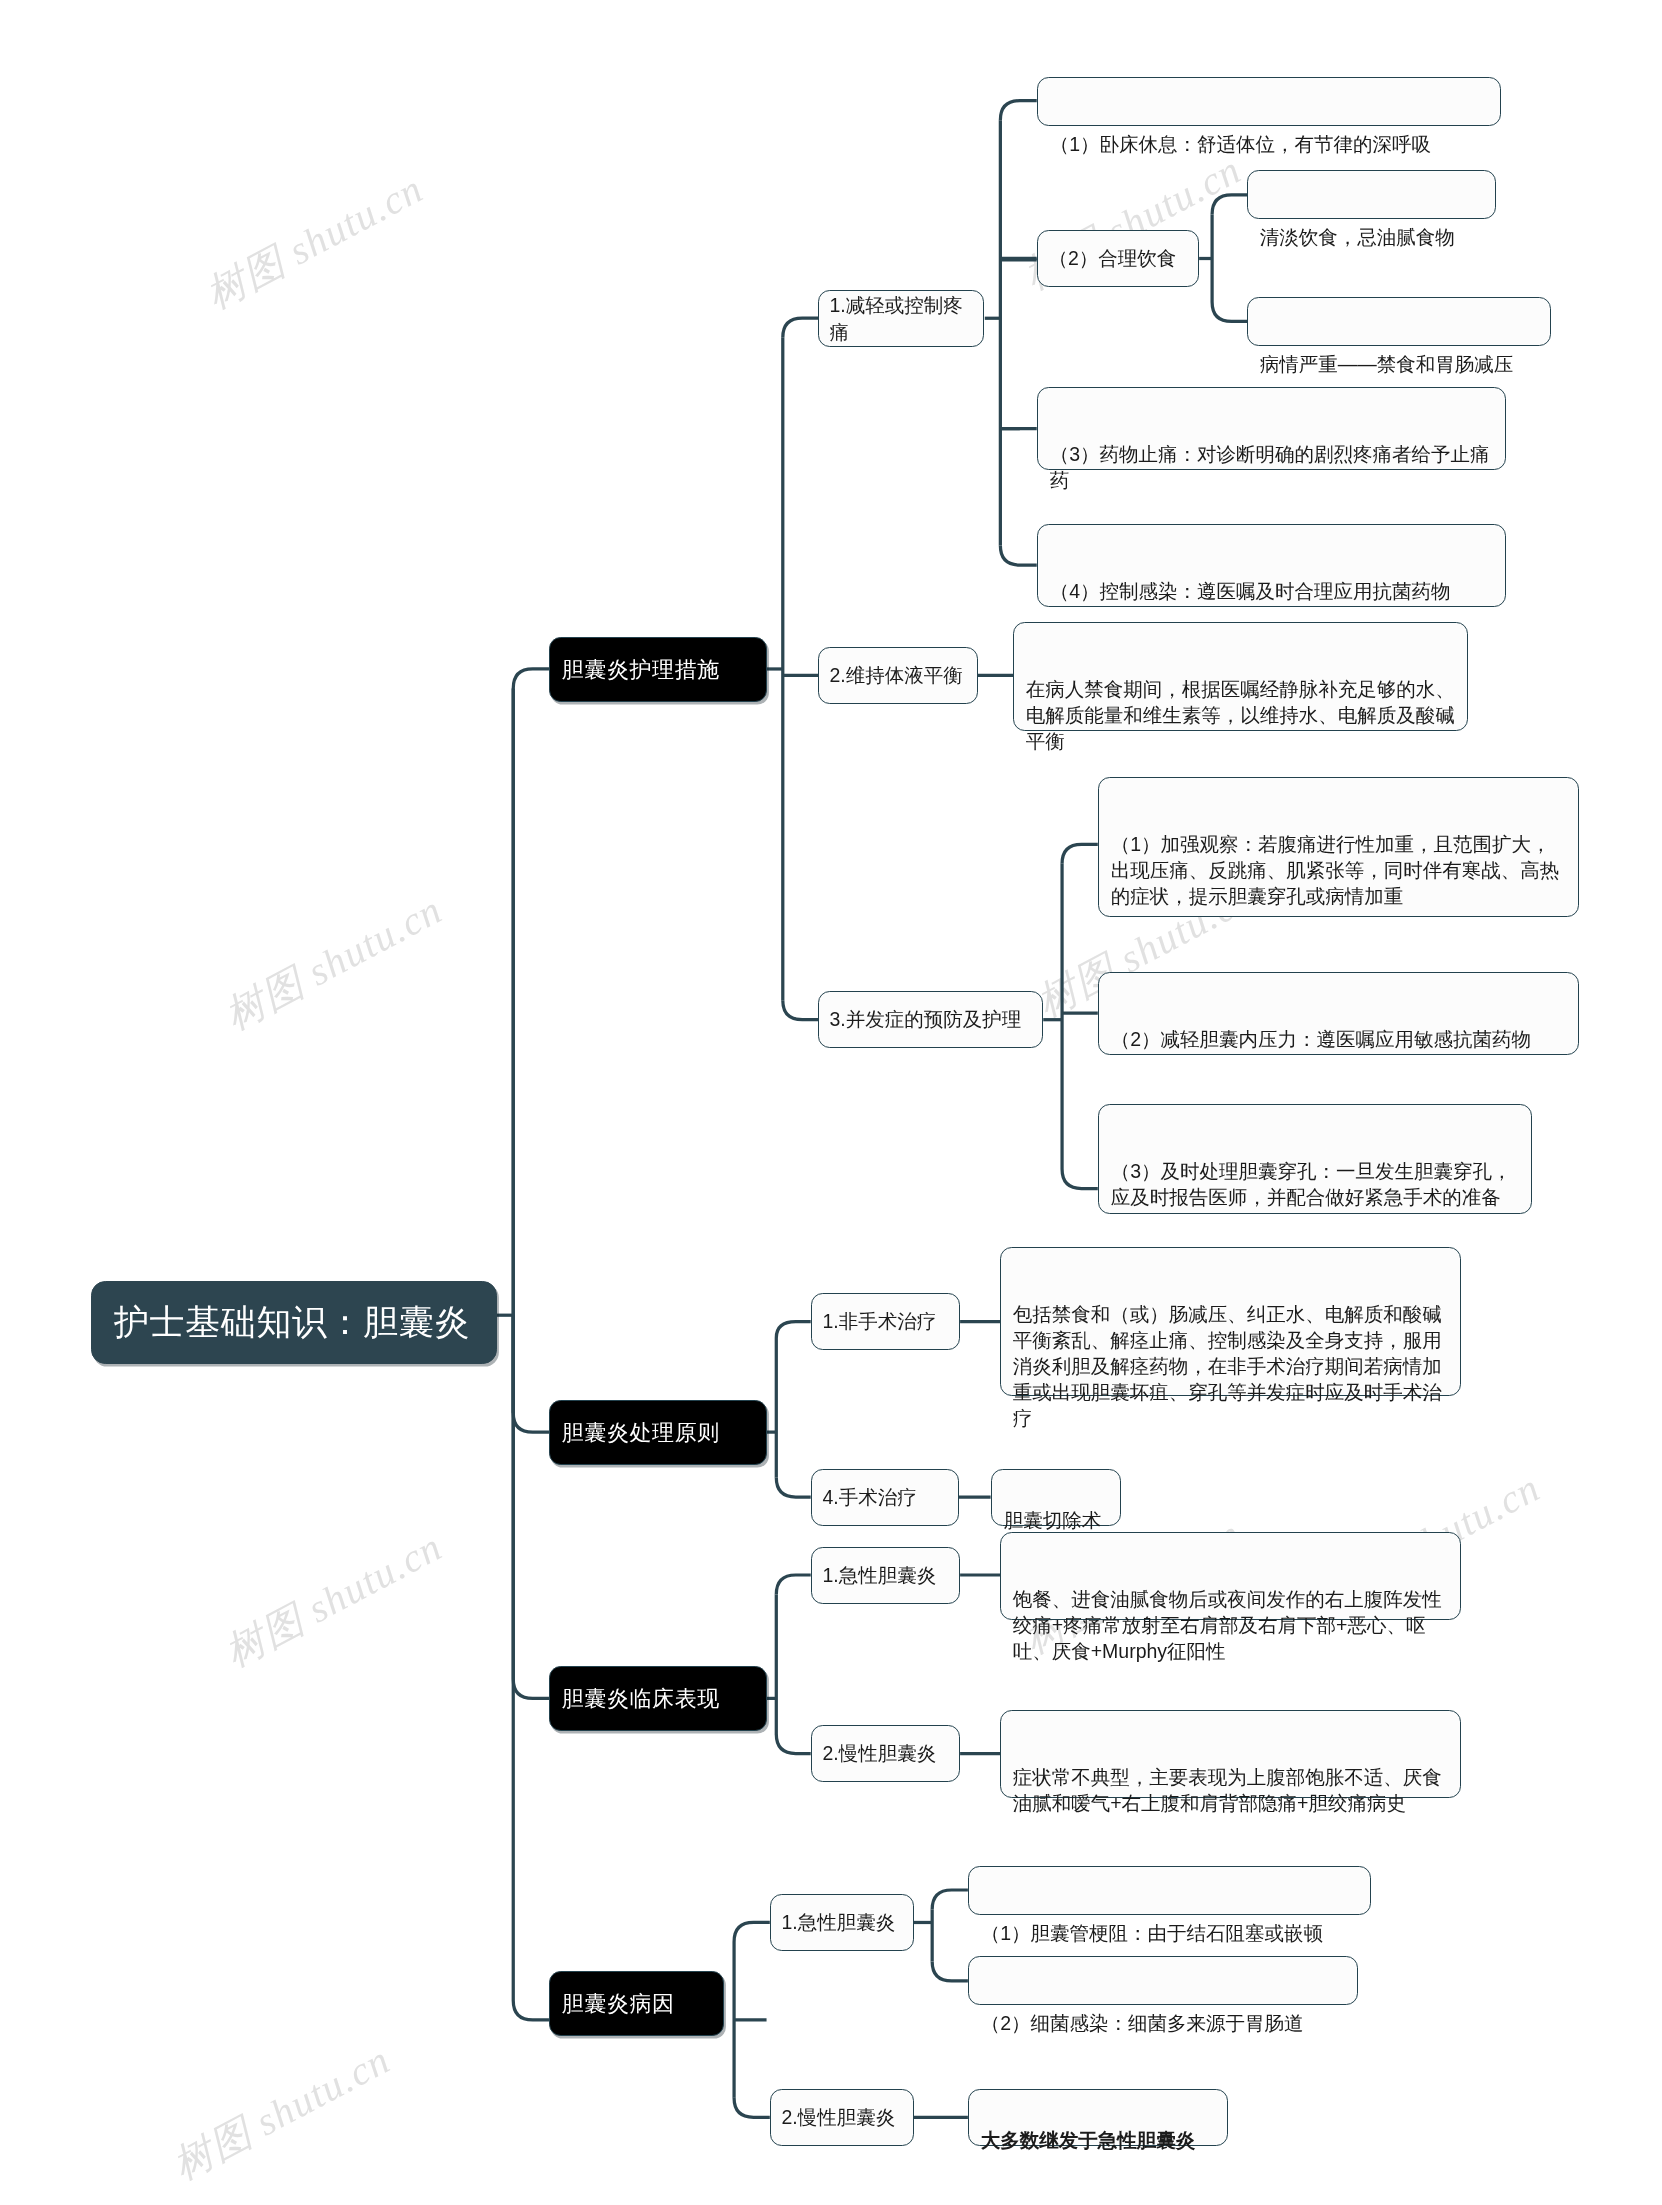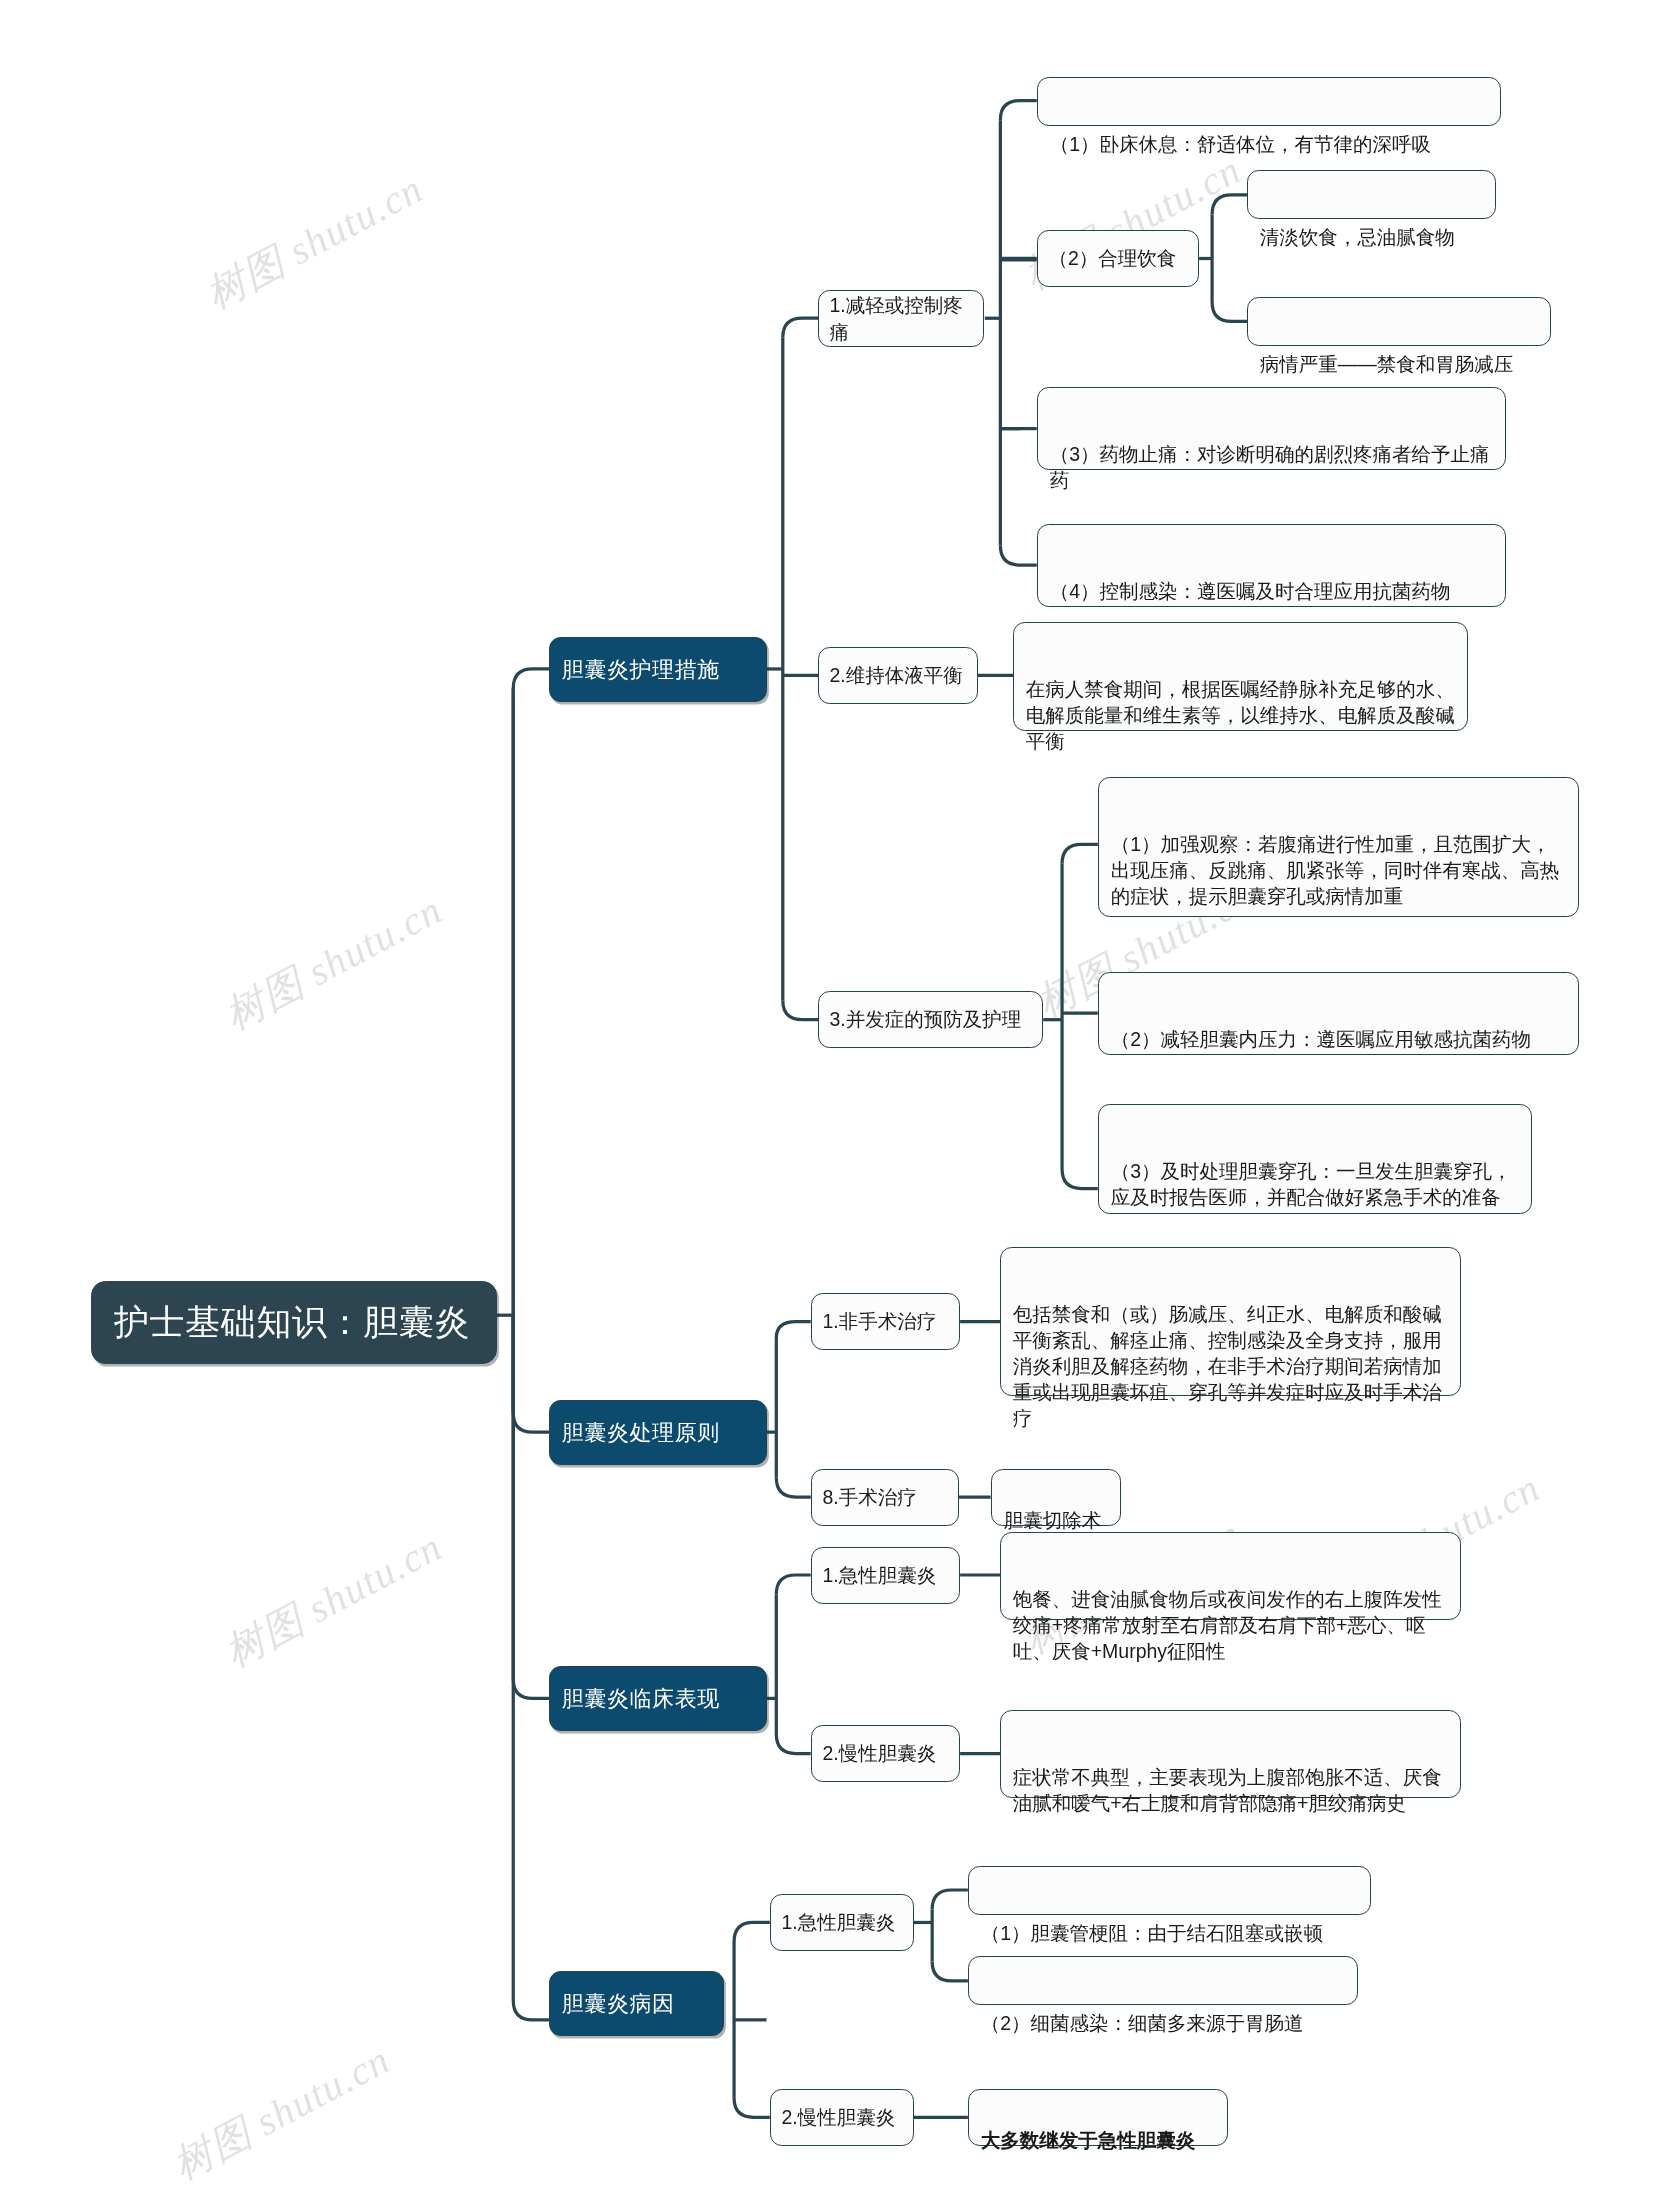--- a/index.html
+++ b/index.html
@@ -18,21 +18,21 @@
 
   
   .node{position:absolute;box-sizing:border-box;display:flex;align-items:center;
         border-radius:10.4px;}
   .node .tx{display:block;width:100%;}
 
   .root{background:#2d4550;border:1.3px solid #2d4550;border-radius:14.3px;
         color:#ffffff;font-size:35px;padding:17px 22px;letter-spacing:0.6px;
         box-shadow:1.9px 2.6px 0 rgba(20,35,42,.35);justify-content:center;}
 
-  .cat{background:#0c4a6e;border:1.9px solid #23424e;border-radius:11.7px;
+  .cat{background:#000000;border:1.9px solid #23424e;border-radius:11.7px;
        color:#ffffff;font-size:22px;padding:10.4px 11.7px;letter-spacing:0.6px;
        box-shadow:1.9px 2.6px 0 rgba(20,35,42,.35);}
 
   .lvl2{background:#fcfcfc;border:1.9px solid #23424e;border-radius:11.7px;
         color:#1b1b1b;font-size:19.5px;padding:8.4px 10.4px;}
 
   .leaf{background:#fcfcfc;border:1.9px solid #23424e;border-radius:11.7px;
         color:#1b1b1b;font-size:19.5px;padding:8.4px 11.7px;line-height:1.34;
         align-items:flex-start;}
   .leaf .tx{padding-top:1.3px;margin-top:43px;}
@@ -175,21 +175,21 @@
   <span class="tx">（3）及时处理胆囊穿孔：一旦发生胆囊穿孔，应及时报告医师，并配合做好紧急手术的准备</span>
 </div>
 
 <div class="node lvl2" style="left:811px;top:1293px;width:149px;height:57px;">
   <span class="tx">1.非手术治疗</span>
 </div>
 <div class="node leaf" style="left:1000px;top:1247px;width:461px;height:149px;">
   <span class="tx">包括禁食和（或）肠减压、纠正水、电解质和酸碱平衡紊乱、解痉止痛、控制感染及全身支持，服用消炎利胆及解痉药物，在非手术治疗期间若病情加重或出现胆囊坏疽、穿孔等并发症时应及时手术治疗</span>
 </div>
 <div class="node lvl2" style="left:811px;top:1469px;width:148px;height:57px;">
-  <span class="tx">8.手术治疗</span>
+  <span class="tx">4.手术治疗</span>
 </div>
 <div class="node leaf" style="left:991px;top:1469px;width:130px;height:57px;align-items:center;">
   <span class="tx">胆囊切除术</span>
 </div>
 
 <div class="node lvl2" style="left:811px;top:1547px;width:149px;height:57px;">
   <span class="tx">1.急性胆囊炎</span>
 </div>
 <div class="node leaf" style="left:1000px;top:1532px;width:461px;height:88px;">
   <span class="tx">饱餐、进食油腻食物后或夜间发作的右上腹阵发性绞痛+疼痛常放射至右肩部及右肩下部+恶心、呕吐、厌食+Murphy征阳性</span>

